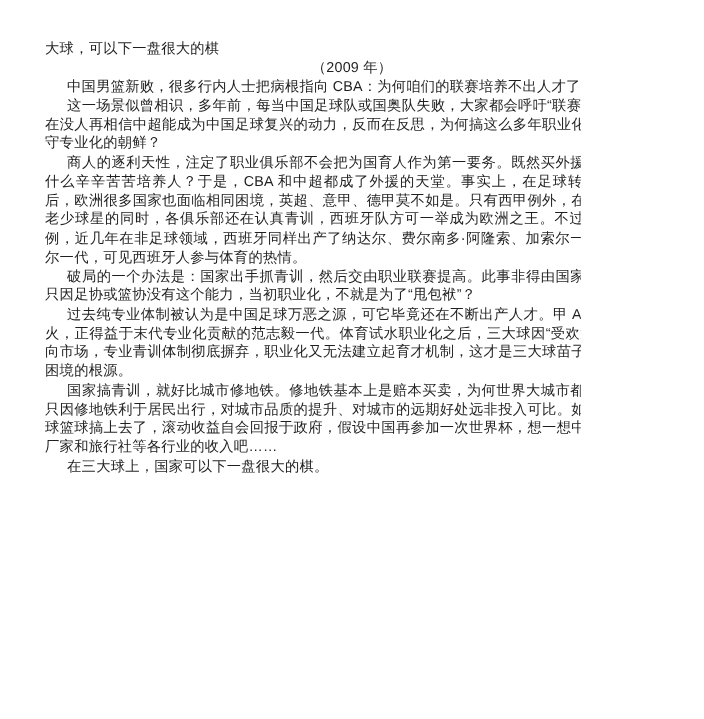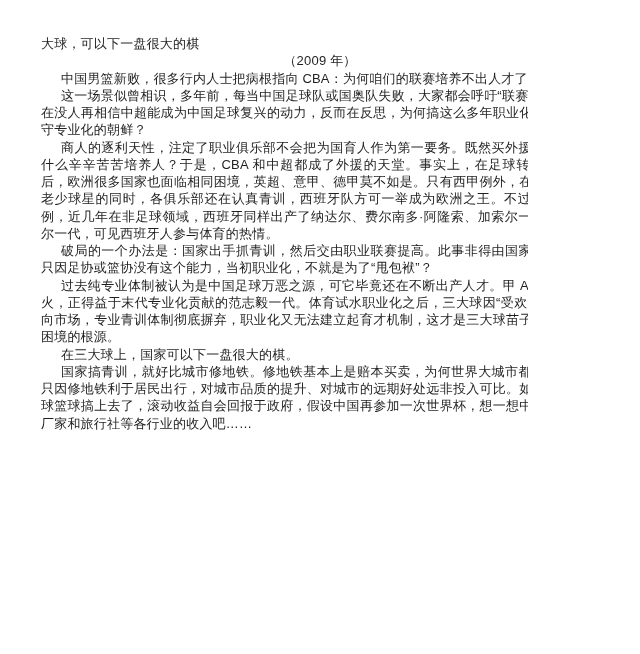--- a/index.html
+++ b/index.html
@@ -48,16 +48,16 @@
 
 <div class="page">
   <div class="content">
     <p class="doc-title">大球，可以下一盘很大的棋</p>
     <p class="doc-date">（2009 年）</p>
     <p class="para">中国男篮新败，很多行内人士把病根指向 CBA：为何咱们的联赛培养不出人才了？</p>
     <p class="para">这一场景似曾相识，多年前，每当中国足球队或国奥队失败，大家都会呼吁“联赛为本”。可现在没人再相信中超能成为中国足球复兴的动力，反而在反思，为何搞这么多年职业化，却不如死守专业化的朝鲜？</p>
     <p class="para">商人的逐利天性，注定了职业俱乐部不会把为国育人作为第一要务。既然买外援见效快，为什么辛辛苦苦培养人？于是，CBA 和中超都成了外援的天堂。事实上，在足球转会全球化之后，欧洲很多国家也面临相同困境，英超、意甲、德甲莫不如是。只有西甲例外，在满世界收罗老少球星的同时，各俱乐部还在认真青训，西班牙队方可一举成为欧洲之王。不过这绝对是孤例，近几年在非足球领域，西班牙同样出产了纳达尔、费尔南多·阿隆索、加索尔一代和孔塔多尔一代，可见西班牙人参与体育的热情。</p>
     <p class="para">破局的一个办法是：国家出手抓青训，然后交由职业联赛提高。此事非得由国家出面不可，只因足协或篮协没有这个能力，当初职业化，不就是为了“甩包袱”？</p>
     <p class="para">过去纯专业体制被认为是中国足球万恶之源，可它毕竟还在不断出产人才。甲 A 之初那般红火，正得益于末代专业化贡献的范志毅一代。体育试水职业化之后，三大球因“受欢迎”而完全推向市场，专业青训体制彻底摒弃，职业化又无法建立起育才机制，这才是三大球苗子匮乏、齐陷困境的根源。</p>
+    <p class="para">国家搞青训，就好比城市修地铁。修地铁基本上是赔本买卖，为何世界大城市都乐此不疲？只因修地铁利于居民出行，对城市品质的提升、对城市的远期好处远非投入可比。如果中国的足球篮球搞上去了，滚动收益自会回报于政府，假设中国再参加一次世界杯，想一想中国队、电视厂家和旅行社等各行业的收入吧……</p>
     <p class="para">在三大球上，国家可以下一盘很大的棋。</p>
-    <p class="para">国家搞青训，就好比城市修地铁。修地铁基本上是赔本买卖，为何世界大城市都乐此不疲？只因修地铁利于居民出行，对城市品质的提升、对城市的远期好处远非投入可比。如果中国的足球篮球搞上去了，滚动收益自会回报于政府，假设中国再参加一次世界杯，想一想中国队、电视厂家和旅行社等各行业的收入吧……</p>
   </div>
 </div>
 
 </body></html>

